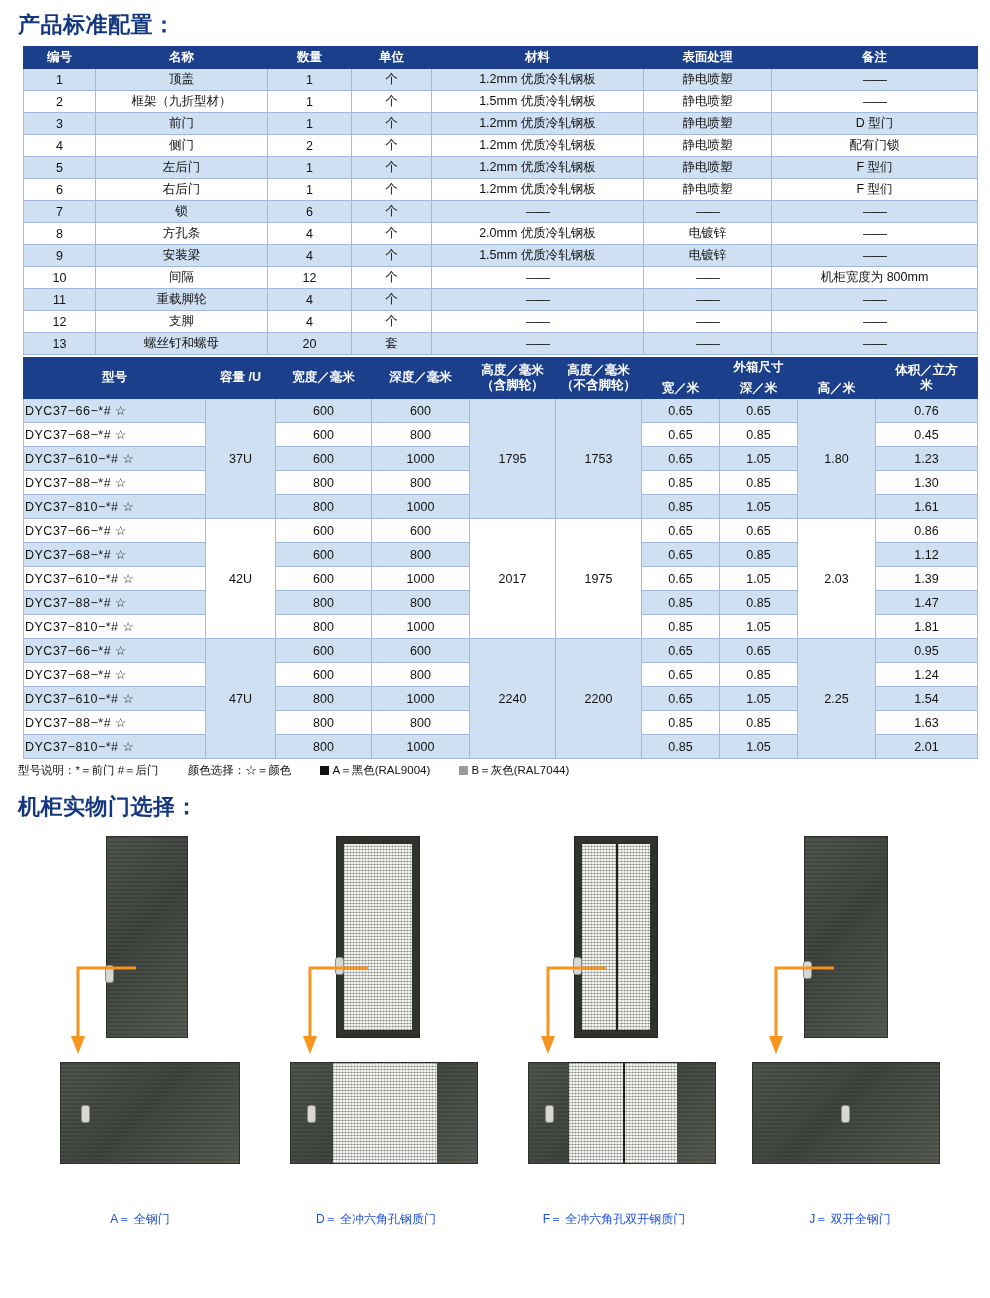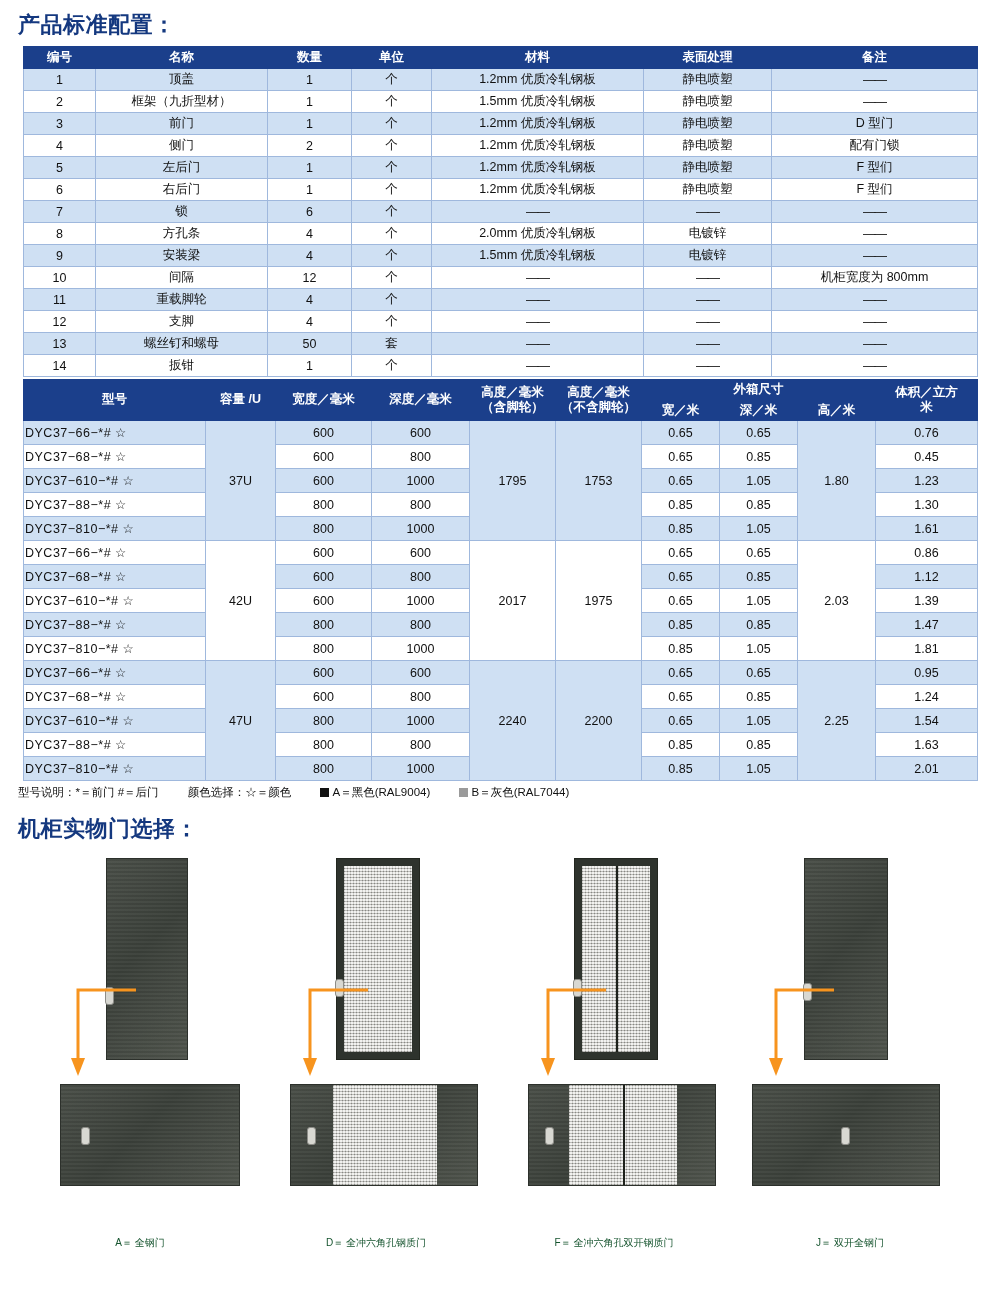--- a/index.html
+++ b/index.html
@@ -131,22 +131,22 @@
     top: 6px;
   }
   .door-col .wide {
     position: absolute;
   }
   .door-caption {
     position: absolute;
     bottom: 2px;
     width: 100%;
     text-align: center;
-    font-size: 10px;
-    color: #14532d;
+    font-size: 12px;
+    color: #1d4ed8;
   }
   
   .steel {
     background:
       repeating-linear-gradient(0deg, rgba(255,255,255,0.03) 0 2px, rgba(0,0,0,0.05) 2px 4px),
       linear-gradient(135deg, #4a4f48 0%, #3b403a 45%, #50554d 100%);
     border: 1px solid #2c302b;
   }
   .mesh {
     background:
@@ -311,31 +311,22 @@
           <td>支脚</td>
           <td>4</td>
           <td>个</td>
           <td class="dash">——</td>
           <td class="dash">——</td>
           <td class="dash">——</td>
         </tr>
         <tr class="odd">
           <td>13</td>
           <td>螺丝钉和螺母</td>
-          <td>50</td>
+          <td>20</td>
           <td>套</td>
-          <td class="dash">——</td>
-          <td class="dash">——</td>
-          <td class="dash">——</td>
-        </tr>
-        <tr class="even">
-          <td>14</td>
-          <td>扳钳</td>
-          <td>1</td>
-          <td>个</td>
           <td class="dash">——</td>
           <td class="dash">——</td>
           <td class="dash">——</td>
         </tr>
       </tbody>
   </table>
 
 
   <table id="order-table">
     <colgroup>

